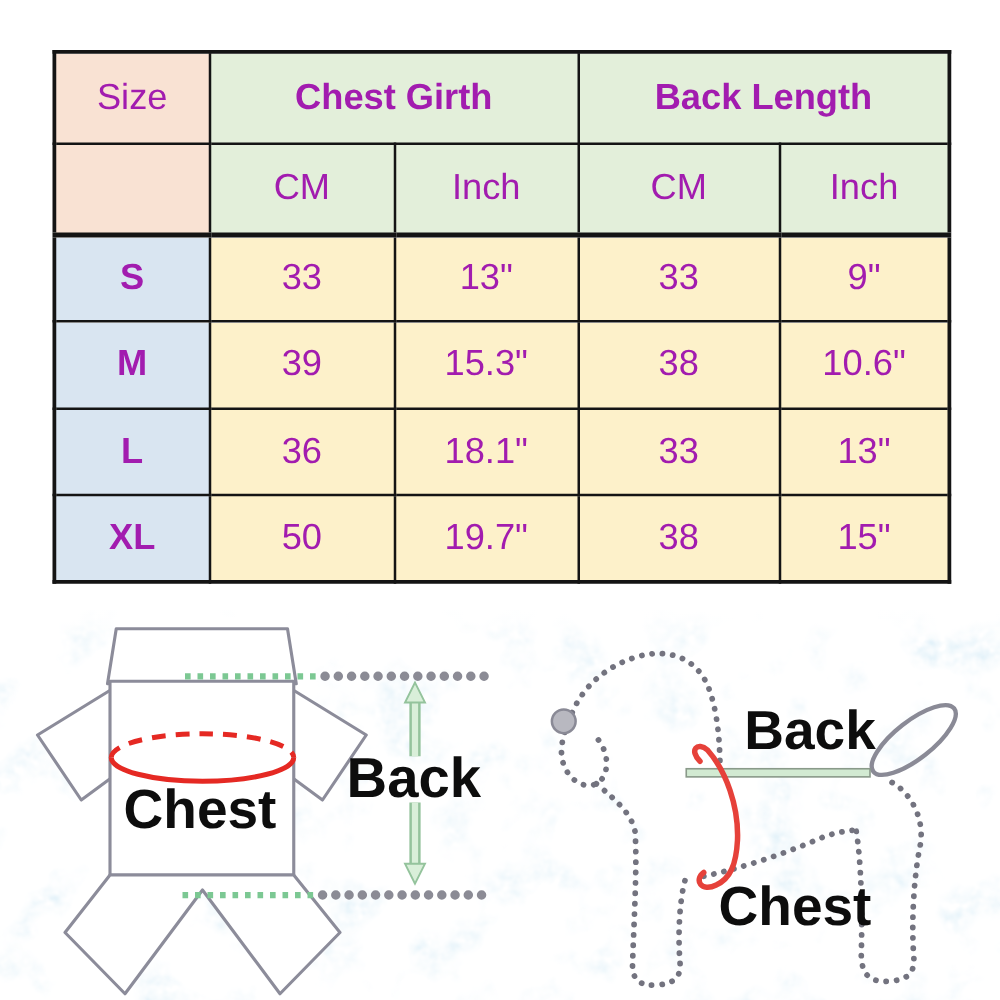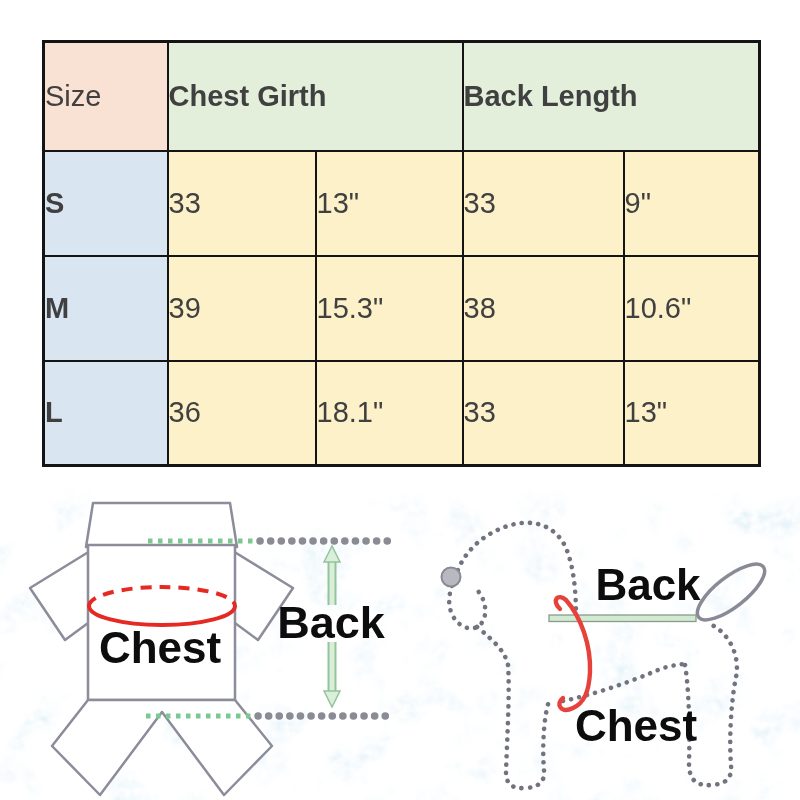--- a/index.html
+++ b/index.html
@@ -9,22 +9,22 @@
     font-family:"Liberation Sans", sans-serif;
   }
   
   .size-table{
     position:absolute;left:42px;top:40px;width:716px;height:427px;
     border-collapse:collapse;table-layout:fixed;
     border:3px solid #141414;
   }
   .size-table td{
     border:2px solid #141414;
-    vertical-align:middle;
-    color:#404040;font-size:29px;padding:0;
+    text-align:center;vertical-align:middle;
+    color:#a21caf;font-size:29px;padding:0;
     overflow:hidden;white-space:nowrap;
   }
   .r-head{height:62px}
   .r-sub{height:62px}
   .r-data{height:59px}
   .r-sub td{border-bottom-width:4px}
   .c-peach{background:#f9e2d3}
   .c-green{background:#e3efda}
   .c-blue{background:#d9e5f1}
   .c-cream{background:#fdf1ca}
@@ -54,40 +54,54 @@
       <col style="width:147px">
       <col style="width:161px">
       <col style="width:136px">
   </colgroup>
   <tbody>
     <tr class="r-head">
       <td class="c-peach fs-head">Size</td>
       <td class="c-green bold fs-head" colspan="2">Chest Girth</td>
       <td class="c-green bold fs-head" colspan="2">Back Length</td>
     </tr>
+    <tr class="r-sub">
+      <td class="c-peach"></td>
+      <td class="c-green">CM</td>
+      <td class="c-green">Inch</td>
+      <td class="c-green">CM</td>
+      <td class="c-green">Inch</td>
+    </tr>
     <tr class="r-data">
       <td class="c-blue bold">S</td>
       <td class="c-cream">33</td>
       <td class="c-cream">13"</td>
       <td class="c-cream">33</td>
       <td class="c-cream">9"</td>
     </tr>
     <tr class="r-data">
       <td class="c-blue bold">M</td>
       <td class="c-cream">39</td>
       <td class="c-cream">15.3"</td>
       <td class="c-cream">38</td>
       <td class="c-cream">10.6"</td>
     </tr>
     <tr class="r-data">
       <td class="c-blue bold">L</td>
       <td class="c-cream">36</td>
       <td class="c-cream">18.1"</td>
       <td class="c-cream">33</td>
       <td class="c-cream">13"</td>
+    </tr>
+    <tr class="r-data">
+      <td class="c-blue bold">XL</td>
+      <td class="c-cream">50</td>
+      <td class="c-cream">19.7"</td>
+      <td class="c-cream">38</td>
+      <td class="c-cream">15"</td>
     </tr>
   </tbody>
 </table>
 
 <div class="diagram">
   <svg width="800" height="312" viewBox="0 0 800 312">
     <defs>
       <filter id="snowCoarse" x="0" y="0" width="100%" height="100%">
         <feTurbulence type="fractalNoise" baseFrequency="0.020" numOctaves="3" seed="11"></feTurbulence>
         <feColorMatrix type="matrix" values="0 0 0 0 1  0 0 0 0 1  0 0 0 0 1  1.6 1.6 0 0 -0.55"></feColorMatrix>

